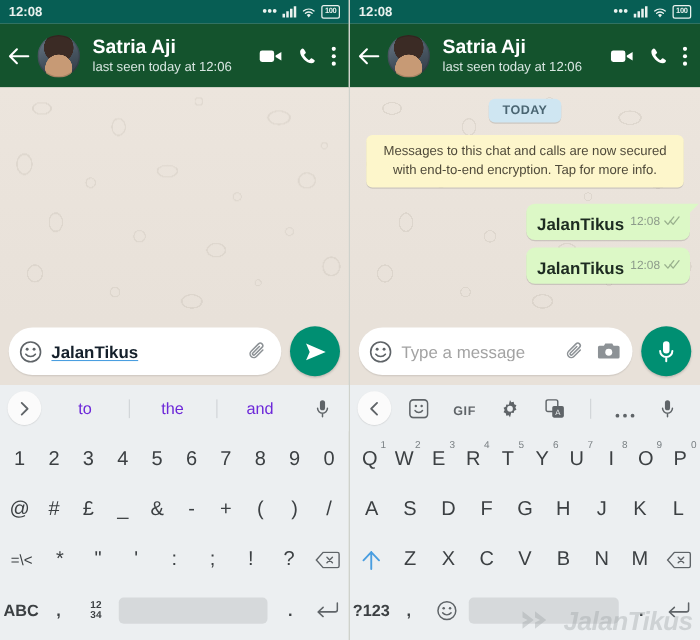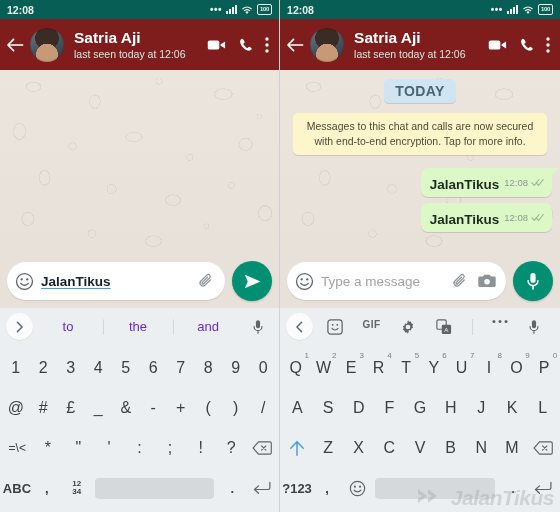--- a/index.html
+++ b/index.html
@@ -37,21 +37,21 @@
   .sig i:nth-child(1){height:3px} .sig i:nth-child(2){height:5px}
   .sig i:nth-child(3){height:7px} .sig i:nth-child(4){height:9px}
   .batt {
     border: 1px solid #eaf2ef; border-radius: 2px;
     font-size: 6px; padding: 0 2px; line-height: 9px; height: 11px;
     display: flex; align-items: center; letter-spacing: -0.3px;
   }
 
   
   .appbar {
-    height: 51px; background: #7f1d1d; color: #fff;
+    height: 51px; background: #14532d; color: #fff;
     display: flex; align-items: center; padding: 0 8px 0 4px;
     flex: 0 0 auto; gap: 4px;
   }
   .back-arrow { width: 22px; display: flex; align-items: center; justify-content: center; }
   .avatar {
     width: 34px; height: 34px; border-radius: 50%;
     background:
       radial-gradient(circle at 50% 78%, #c79a75 0 34%, transparent 35%),
       radial-gradient(circle at 50% 30%, #3b2b25 0 40%, transparent 41%),
       linear-gradient(160deg, #6d7d8c, #45525e 55%, #2e3840);
@@ -88,21 +88,21 @@
       radial-gradient(ellipse 12px 8px at 55% 92%, transparent 0 60%, rgba(148,140,125,.15) 61% 72%, transparent 73%),
       radial-gradient(circle 4px at 74% 84%,       transparent 0 50%, rgba(148,140,125,.14) 51% 70%, transparent 71%),
       radial-gradient(ellipse 10px 11px at 95% 77%,transparent 0 60%, rgba(148,140,125,.15) 61% 72%, transparent 73%),
       linear-gradient(#ece5dd, #e8e1d9);
     padding: 9px 8px 0 8px;
     display: flex; flex-direction: column;
   }
   .day-badge-row { display: flex; justify-content: center; margin-bottom: 10px; }
   .day-badge {
     background: #cfe6f2; color: #4a6572;
-    font-size: 14px; font-weight: bold; letter-spacing: .4px;
+    font-size: 10px; font-weight: bold; letter-spacing: .4px;
     padding: 4px 11px; border-radius: 5px;
     box-shadow: 0 1px 0.5px rgba(0,0,0,.13);
   }
   .enc-row { display: flex; justify-content: center; margin-bottom: 13px; }
   .enc-notice {
     background: #fdf6cb; color: #4f4a3a;
     font-size: 10.5px; line-height: 1.45; text-align: center;
     padding: 6px 9px; border-radius: 5px; max-width: 254px;
     box-shadow: 0 1px 0.5px rgba(0,0,0,.13);
   }
@@ -161,21 +161,21 @@
     box-shadow: 0 0.5px 1px rgba(0,0,0,.12);
   }
   .sugg {
     flex: 1 1 0; text-align: center; font-size: 13px; color: #6d28d9;
     position: relative;
   }
   .sugg + .sugg::before {
     content: ""; position: absolute; left: 0; top: 50%;
     transform: translateY(-50%); height: 15px; width: 1px; background: #d2d6d9;
   }
-  .strip-icons { display: flex; align-items: flex-start; flex: 1 1 auto; justify-content: space-around; padding: 0 4px; }
+  .strip-icons { display: flex; align-items: flex-end; flex: 1 1 auto; justify-content: space-around; padding: 0 4px; }
   .strip-ic { display: flex; align-items: center; justify-content: center; color: #5f6468; }
   .gif-txt { font-size: 10px; font-weight: bold; color: #5f6468; letter-spacing: .5px; }
   .vdiv { width: 1px; height: 16px; background: #d2d6d9; }
 
   .kb-rows { padding: 3px 2px 4px 2px; }
   .kb-row { display: flex; align-items: center; height: 40px; }
   .key {
     flex: 1 1 0; display: flex; align-items: center; justify-content: center;
     font-size: 16px; color: #3c4043; position: relative; height: 100%;
   }

